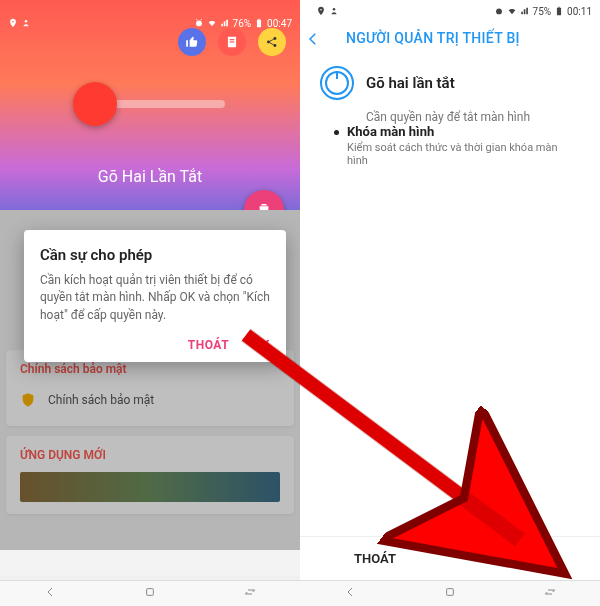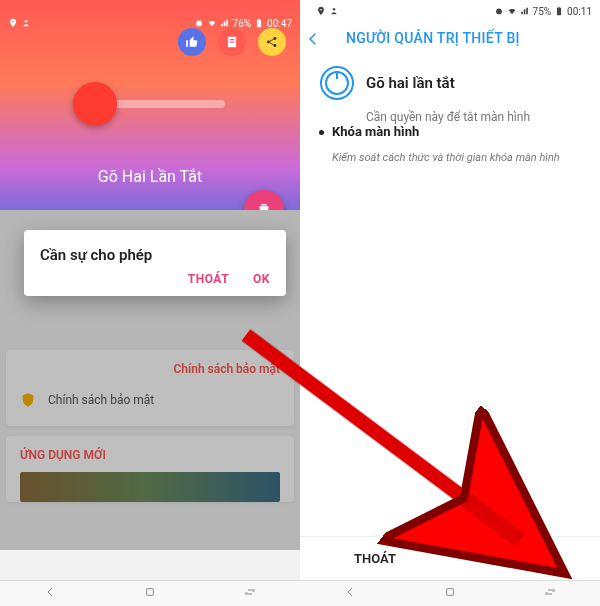--- a/index.html
+++ b/index.html
@@ -72,21 +72,21 @@
   .dialog-actions { display:flex; justify-content:flex-end; gap:24px; }
   .dialog-actions span { color:#ec407a; font-size:12px; font-weight:700; letter-spacing:0.5px; }
 
   .card {
     margin:0 6px 10px 6px; background:#fff; border-radius:4px; padding:12px 14px;
     box-shadow:0 1px 3px rgba(0,0,0,0.08);
   }
   .card-title { color:#ff5a52; font-size:12px; font-weight:600; margin-bottom:10px; }
   .card-row { display:flex; align-items:center; gap:12px; padding:6px 0; color:#555; font-size:12px; }
   .card-row svg { width:16px; height:16px; }
-  .card-apps { padding-bottom:0; }
+  .card-apps { padding-bottom:12px; }
   .apps-strip { height:30px; background:linear-gradient(90deg,#8a6d3b,#6b8e5e,#3b6e8a); border-radius:2px; margin-top:8px; }
 
   .navbar {
     position:absolute; bottom:0; left:0; right:0; height:26px;
     background:#f8f8f8; border-top:1px solid #ddd;
     display:flex; align-items:center; justify-content:space-around;
     color:#888;
   }
   .navbar svg { width:16px; height:16px; }
 
@@ -96,25 +96,25 @@
   .r-header { display:flex; align-items:flex-start; gap:24px; padding:8px 14px 12px 4px; }
   .back-ico { width:18px; height:18px; color:#2196f3; }
   .r-header-title { color:#2196f3; font-size:14px; font-weight:500; letter-spacing:0.3px; }
   .r-app-row { display:flex; align-items:center; gap:12px; padding:6px 20px 4px 20px; }
   .r-app-icon { width:34px; height:34px; border-radius:50%; background:#fff; border:2px solid #2196f3; display:flex; align-items:center; justify-content:center; }
   .r-app-icon-inner { width:24px; height:24px; border-radius:50%; border:2px solid #2196f3; position:relative; }
   .r-app-icon-inner::after { content:""; position:absolute; top:-2px; left:50%; transform:translateX(-50%); width:2px; height:8px; background:#2196f3; }
   .r-app-name { font-size:15px; font-weight:600; color:#222; }
   .r-caption { font-size:12px; color:#777; padding:6px 20px 0 66px; }
   .r-desc { font-size:12px; color:#777; padding:14px 20px 8px 20px; line-height:1.4; }
-  .r-bullet { padding:0 20px 0 19px; }
+  .r-bullet { padding:0 20px 0 34px; }
   .r-bullet-row { display:flex; gap:8px; }
   .bullet-dot { width:5px; height:5px; background:#222; border-radius:50%; margin-top:6px; flex-shrink:0; }
   .r-bullet-title { font-size:13px; font-weight:700; color:#222; }
-  .r-bullet-sub { font-size:11px; color:#777; margin-top:12px;font-style:italic; }
+  .r-bullet-sub { font-size:11px; color:#777; margin-top:2px; }
 
   .r-footer {
     position:absolute; bottom:26px; left:0; right:0; height:44px;
     display:flex; border-top:1px solid #eee;
   }
   .r-footer div { flex:1; display:flex; align-items:center; justify-content:center; font-size:13px; font-weight:600; color:#222; }
 
   
   .arrow-overlay { position:absolute; inset:0; pointer-events:none; z-index:100; }
 </style>
@@ -195,38 +195,39 @@
     <div class="header-title">Gõ Hai Lần Tắt</div>
 
     <div class="trash-btn">
       <svg width="18" height="18" viewBox="0 0 24 24" fill="#fff">
           <path d="M6 7h12l-1 14H7zM9 4h6l1 2H8z"></path>
         </svg>
     </div>
   </div>
 
   <div class="body-area">
-    <div class="card" style="margin-top:110px;text-align:right;">
+    <div class="card" style="margin-top:110px;">
       <div class="card-title">Chính sách bảo mật</div>
       <div class="card-row">
         <svg viewBox="0 0 24 24">
             <path fill="#ffb300" d="M12 2l8 3v6c0 5-3 9-8 11-5-2-8-6-8-11V5z"></path>
           </svg>
         <span>Chính sách bảo mật</span>
       </div>
     </div>
     <div class="card card-apps">
       <div class="card-title">ỨNG DỤNG MỚI</div>
       <div class="apps-strip"></div>
     </div>
 
     <div class="dim-overlay"></div>
 
     <div class="dialog">
       <div class="dialog-title">Cần sự cho phép</div>
+      <div class="dialog-msg">Cần kích hoạt quản trị viên thiết bị để có quyền tắt màn hình. Nhấp OK và chọn "Kích hoạt" để cấp quyền này.</div>
       <div class="dialog-actions">
         <span>THOÁT</span>
         <span>OK</span>
       </div>
     </div>
   </div>
 
   <div class="navbar">
     <span><svg viewBox="0 0 24 24" fill="none" stroke="currentColor" stroke-width="1.5">
           <path d="M15 6l-6 6 6 6"></path>

